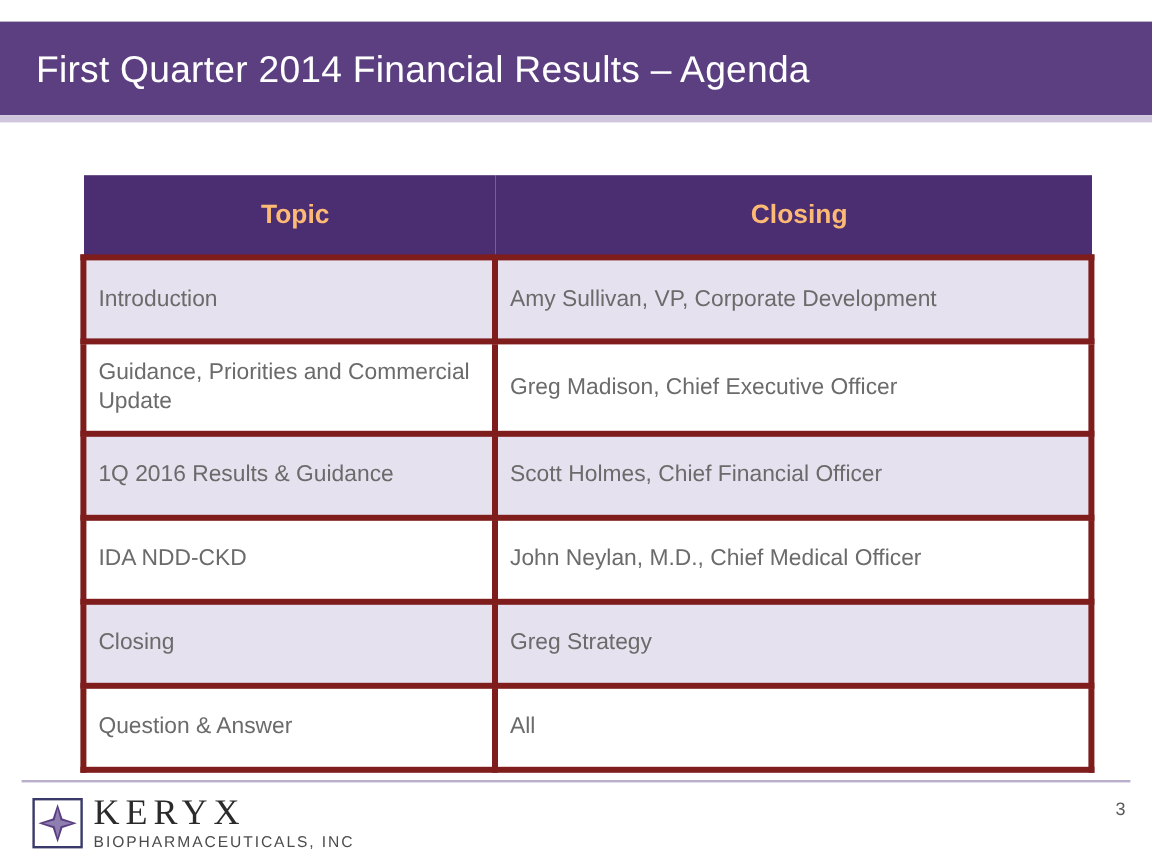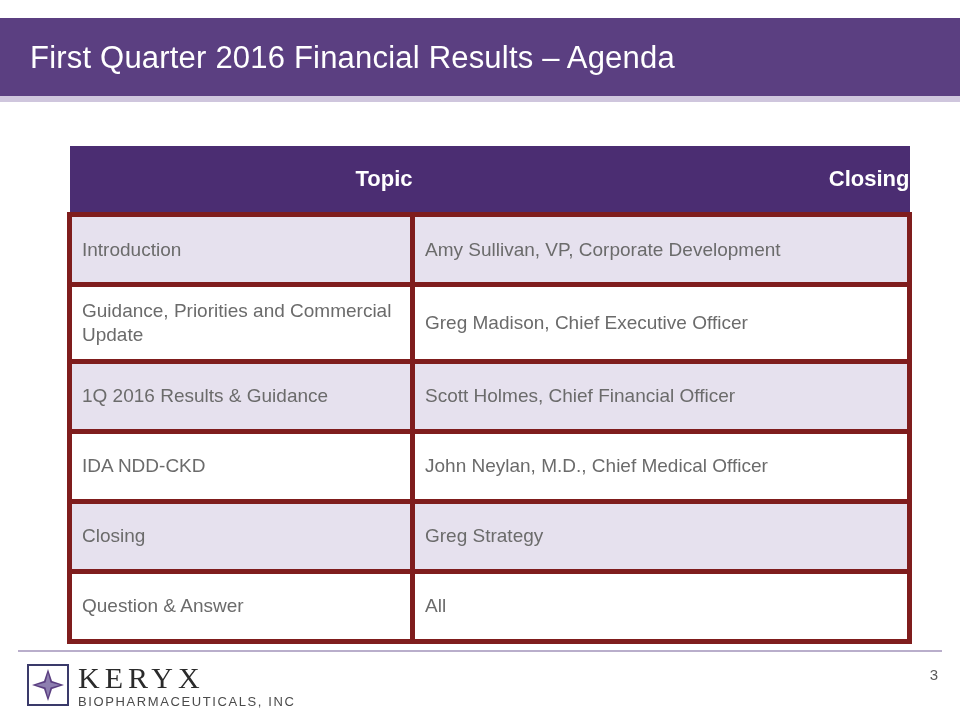--- a/index.html
+++ b/index.html
@@ -57,24 +57,24 @@
     top: 146px;
     width: 840px;
     border-collapse: collapse;
     table-layout: fixed;
   }
   .agenda-table col.c1 { width: 343px; }
   .agenda-table col.c2 { width: 497px; }
 
   .agenda-table th {
     background: #4b2d72;
-    color: #ffffff;
+    color: #fdba74;
     font-size: 22px;
     font-weight: bold;
-    text-align: right;
+    text-align: center;
     padding: 18px 0 18px 10px;
     height: 30px;
     vertical-align: middle;
     border: none;
   }
 
   .agenda-table td {
     font-size: 19px;
     color: #6b6b6b;
     padding: 12px 0 12px 10px;
@@ -102,21 +102,21 @@
     width: 924px;
     height: 2px;
     background: #b9aecb;
   }
 
   .logo-wrap {
     position: absolute;
     left: 26px;
     top: 663px;
     display: flex;
-    align-items: flex-start;
+    align-items: flex-end;
   }
   .logo-mark {
     width: 44px;
     height: 44px;
     position: relative;
     flex: none;
   }
   .logo-text {
     margin-left: 8px;
     line-height: 1;
@@ -142,21 +142,21 @@
     color: #5a5a5a;
   }
 </style>
 </head>
 <body>
 
 <div class="slide">
 
   <div class="header-band"></div>
   <div class="header-accent"></div>
-  <div class="slide-title">First Quarter 2016 Financial Results – Agenda</div>
+  <div class="slide-title">First Quarter 2014 Financial Results – Agenda</div>
 
   <table class="agenda-table">
     <colgroup>
         <col class="c1">
         <col class="c2">
       </colgroup>
     <thead>
       <tr>
         <th>Topic</th>
         <th>Closing</th>

